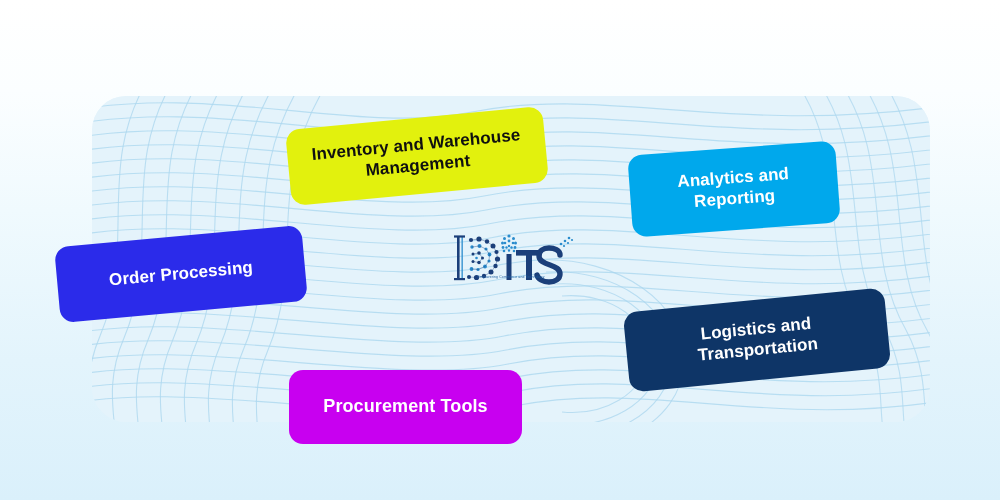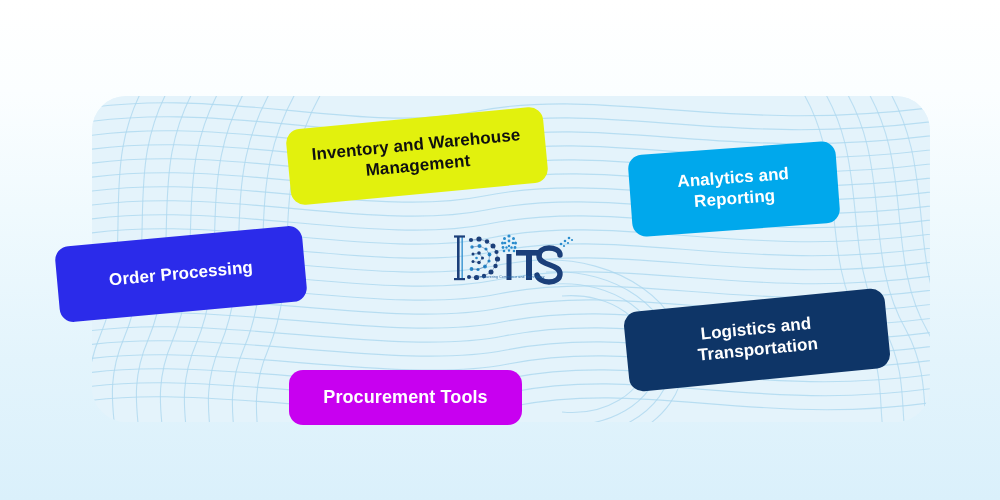--- a/index.html
+++ b/index.html
@@ -72,21 +72,21 @@
     left:626px; top:300px;
     width:262px; height:80px;
     background:#0e3567;
     color:#ffffff;
     font-size:17px;
     transform:rotate(-5.6deg);
   }
 
   .card-procurement {
     left:289px; top:370px;
-    width:233px; height:55px;
+    width:233px; height:74px;
     background:#c800f0;
     color:#ffffff;
     font-size:18px;
     transform:rotate(0deg);
   }
 
   
   #logo {
     position:absolute;
     left:448px; top:230px;

